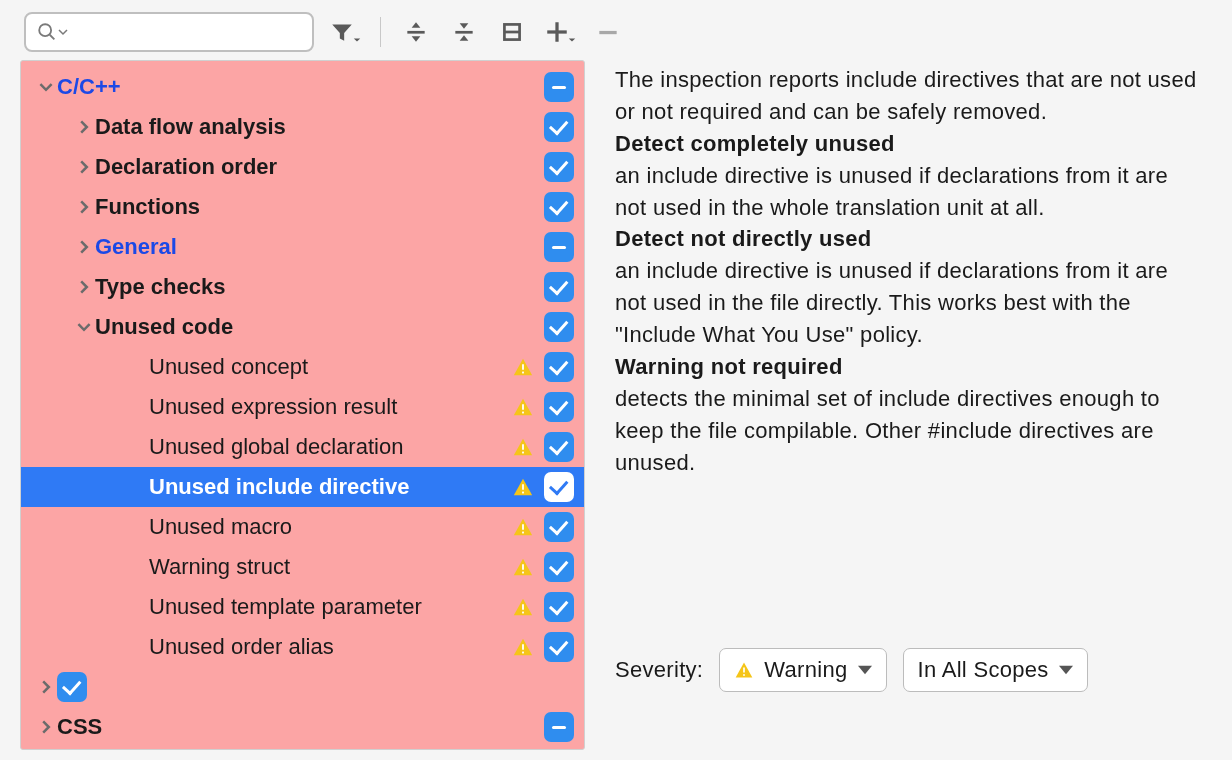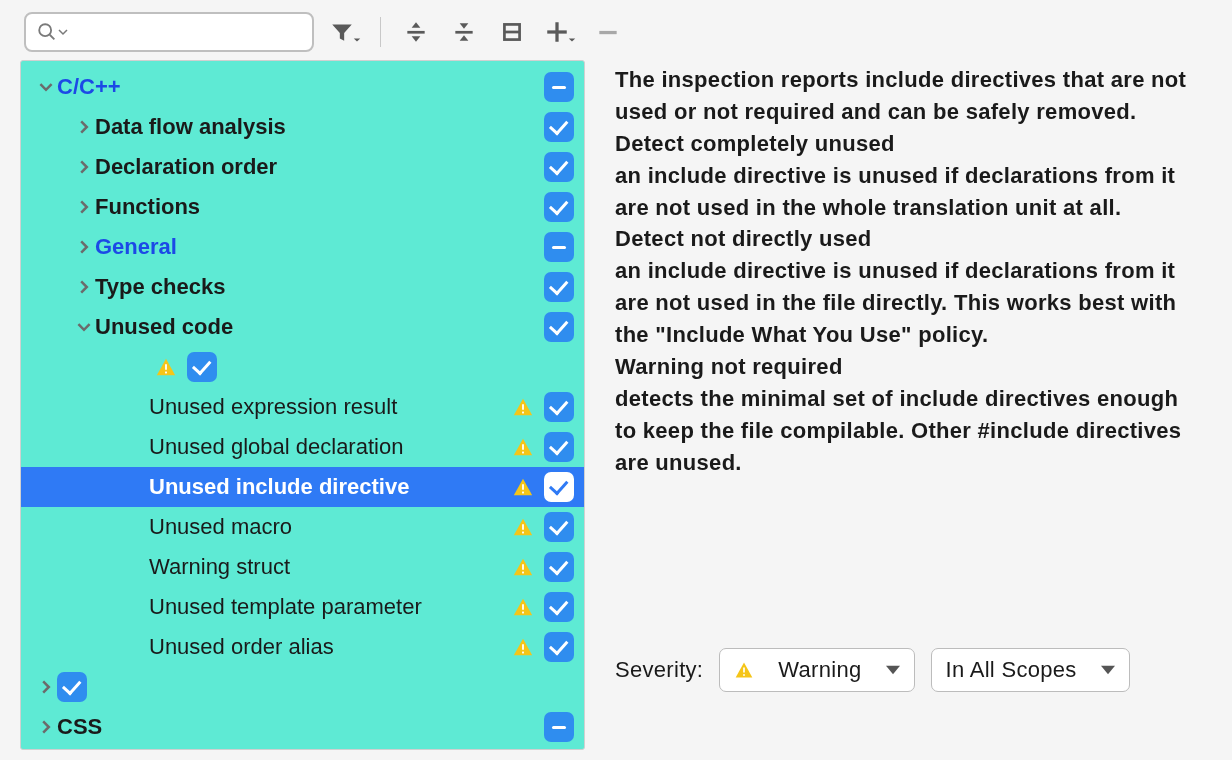--- a/index.html
+++ b/index.html
@@ -40,21 +40,21 @@
 .tb-icon { width: 34px; height: 34px; display:flex; align-items:center; justify-content:center; color:#5a5a5a; cursor:pointer; }
 .tb-sep { width:1px; height:30px; background:#c8c8c8; margin:0 4px;}
 .main {
   display: flex;
   padding: 0 20px 0 20px;
   gap: 30px;
   height: calc(100% - 70px);
 }
 .tree-panel {
   width: 565px;
-  background: #5eead4;
+  background: #fca5a5;
   border: 1px solid #d0d0d0;
   border-radius: 3px;
   overflow: hidden;
 }
 .tree { padding-top: 6px; }
 .row {
   display: flex;
   align-items: center;
   height: 40px;
   padding-right: 10px;
@@ -96,38 +96,38 @@
 }
 .row.selected .check.on { background:#fff; }
 .row.selected .check.on::after { border-color:#2f7af5; }
 .detail {
   flex:1;
   padding: 4px 10px 0 0;
   display:flex;
   flex-direction: column;
   letter-spacing: 0.3px;
 }
-.detail p { line-height: 1.45; margin-bottom: 0; font-weight: bold; }
+.detail p { line-height: 1.45; margin-bottom: 0; }
 .detail .h { font-weight:700; }
 .sev-row {
   margin-top: auto;
   padding: 30px 0 58px 0;
   display:flex;
   align-items:center;
   gap: 16px;
 }
 .dd {
   height: 44px;
   background:#fff;
   border:1px solid #bcbcbc;
   border-radius:7px;
   display:flex;
   align-items:center;
   padding: 8px 14px;
-  gap:24px;
+  gap:10px;
   cursor:pointer;
   font-size:22px;
 }
 .dd .dd-chev { color:#555; }
 </style>
 </head>
 <body>
 
 <div class="toolbar">
   <div class="search-box">
@@ -253,20 +253,21 @@
         <span class="chev">
             <svg width="14" height="14" viewBox="0 0 10 10">
               <path d="M1 3 L5 7 L9 3" fill="none" stroke="currentColor" stroke-width="1.8"></path>
             </svg>
           </span>
         <span class="label">Unused code</span>
         <span class="check on"></span>
       </div>
 
       <div class="row leaf indent-2">
+        <span class="label">Unused concept</span>
         <span class="warn-icon">
             <svg width="22" height="22" viewBox="0 0 24 24">
               <path d="M12 3 L22 21 H2 Z" fill="#f5c518"></path>
               <rect x="11" y="9" width="2" height="6" fill="#fff"></rect>
               <rect x="11" y="17" width="2" height="2" fill="#fff"></rect>
             </svg>
           </span>
         <span class="check on"></span>
       </div>
 

